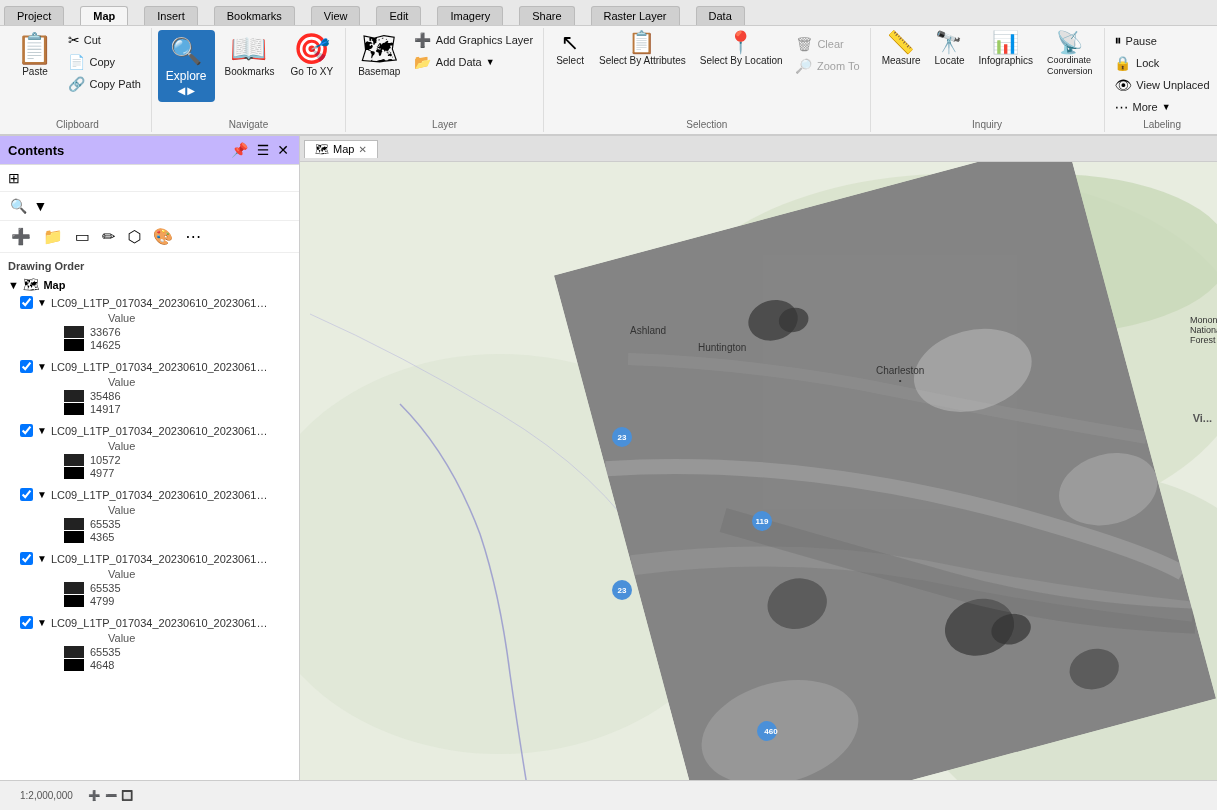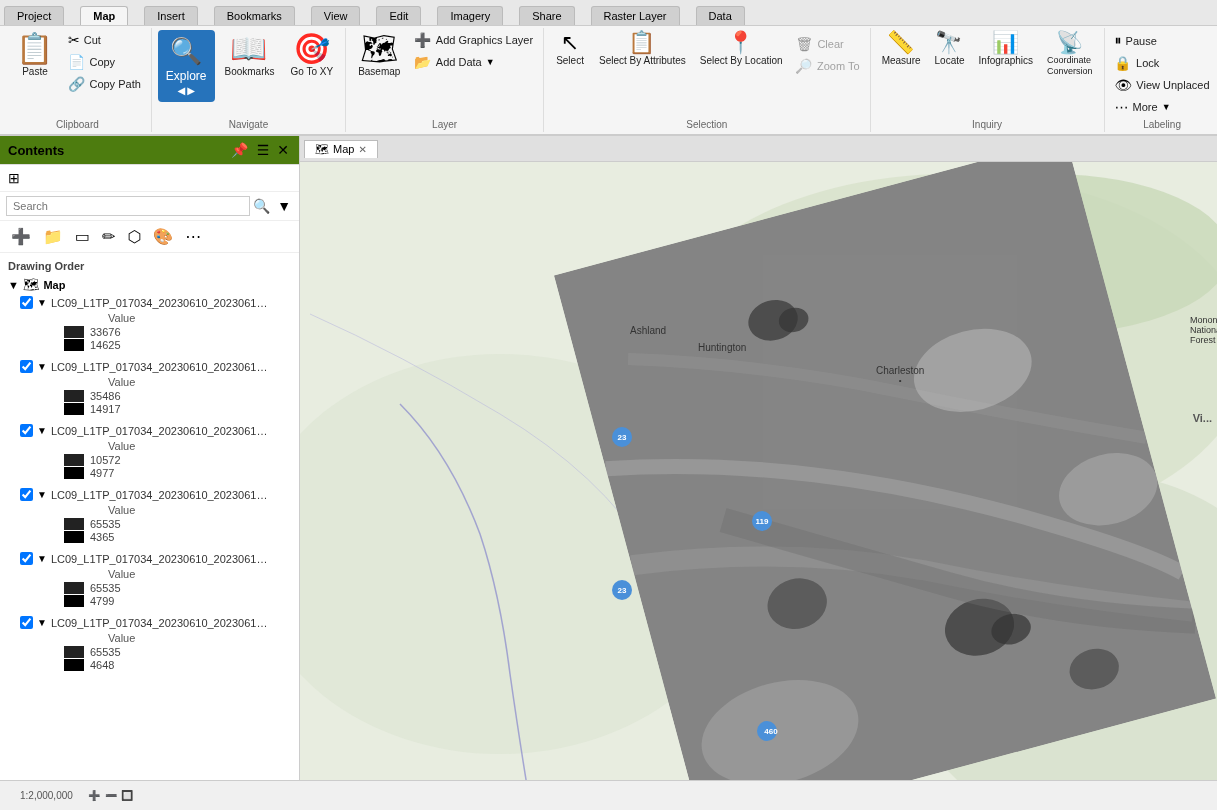--- a/index.html
+++ b/index.html
@@ -31,21 +31,21 @@
     .explore-btn .icon { font-size: 26px; color: white; }
     .explore-btn .label { font-size: 12px; color: white; margin-top: 2px; }
     .small-group-vert { display: flex; flex-direction: column; gap: 2px; }
     .ribbon-btn-disabled { opacity: 0.4; cursor: default; }
 
     
     .main-area { display: flex; flex: 1; overflow: hidden; }
 
     
     .sidebar { width: 300px; background: white; border-right: 1px solid #ccc; display: flex; flex-direction: column; flex-shrink: 0; }
-    .sidebar-header { display: flex; align-items: center; justify-content: space-between; padding: 4px 8px; border-bottom: 1px solid #ddd; background: #4d7c0f; }
+    .sidebar-header { display: flex; align-items: center; justify-content: space-between; padding: 4px 8px; border-bottom: 1px solid #ddd; background: #c4b5fd; }
     .sidebar-title { font-weight: bold; font-size: 13px; }
     .sidebar-icons { display: flex; gap: 4px; }
     .sidebar-icon { cursor: pointer; font-size: 14px; padding: 2px; border-radius: 2px; }
     .search-bar { display: flex; align-items: center; padding: 4px 6px; border-bottom: 1px solid #eee; }
     .search-input { flex: 1; border: 1px solid #ccc; padding: 3px 6px; font-size: 11px; }
     .search-btn { border: none; background: none; cursor: pointer; font-size: 14px; padding: 2px 4px; }
     .search-dropdown { font-size: 14px; cursor: pointer; padding: 2px; }
     .toolbar-row { display: flex; gap: 2px; padding: 3px 6px; border-bottom: 1px solid #eee; }
     .tool-btn { cursor: pointer; font-size: 16px; padding: 2px 4px; border-radius: 2px; border: 1px solid transparent; }
     .contents-area { flex: 1; overflow-y: auto; padding: 4px 0; }
@@ -258,21 +258,20 @@
         <span class="sidebar-icon">☰</span>
         <span class="sidebar-icon">✕</span>
       </div>
     </div>
 
     <div style="display:flex;align-items:center;padding:3px 6px;border-bottom:1px solid #eee;">
       <span style="font-size:14px;cursor:pointer;padding:2px;">⊞</span>
     </div>
 
     <div class="search-bar">
-      <input type="text" class="search-input" placeholder="Search" style="">
       <button class="search-btn">🔍</button>
       <span class="search-dropdown">▼</span>
     </div>
 
     <div class="toolbar-row">
       <span class="tool-btn" title="Add Layer">➕</span>
       <span class="tool-btn" title="Group Layer">📁</span>
       <span class="tool-btn" title="Selection">▭</span>
       <span class="tool-btn" title="Edit">✏</span>
       <span class="tool-btn" title="Move Up">⬡</span>

